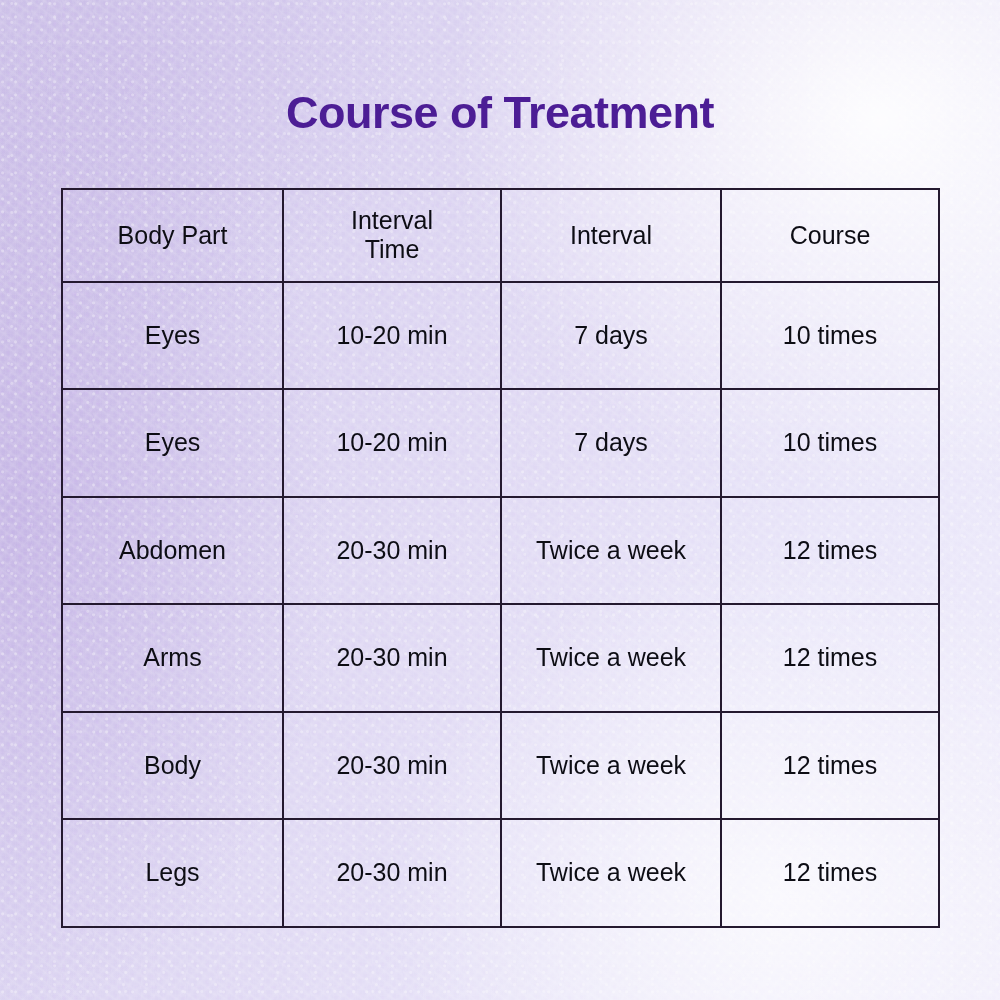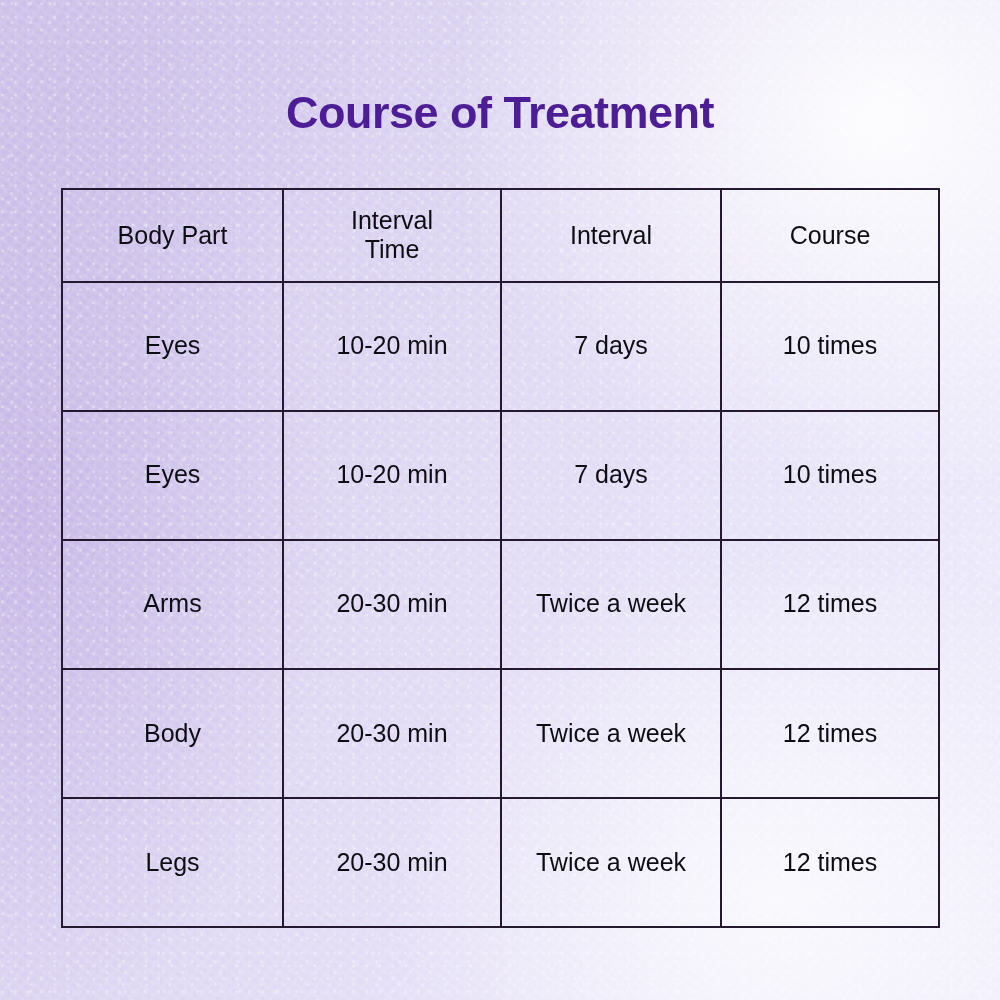--- a/index.html
+++ b/index.html
@@ -146,20 +146,26 @@
         <td>7 days</td>
         <td>10 times</td>
       </tr>
       <tr>
         <td>Eyes</td>
         <td>10-20 min</td>
         <td>7 days</td>
         <td>10 times</td>
       </tr>
       <tr>
+        <td>Abdomen</td>
+        <td>20-30 min</td>
+        <td>Twice a week</td>
+        <td>12 times</td>
+      </tr>
+      <tr>
         <td>Arms</td>
         <td>20-30 min</td>
         <td>Twice a week</td>
         <td>12 times</td>
       </tr>
       <tr>
         <td>Body</td>
         <td>20-30 min</td>
         <td>Twice a week</td>
         <td>12 times</td>

